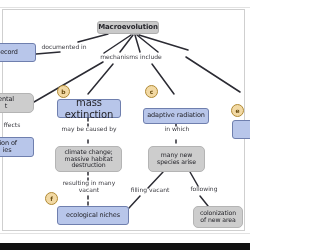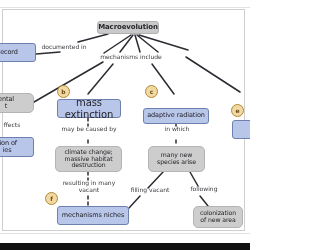--- a/index.html
+++ b/index.html
@@ -103,21 +103,21 @@
 
     <div class="node blue" style="left:232px;top:120px;width:26px;height:19px;font-size:6.5px;"></div>
 
     <div class="node grey" style="left:55px;top:146px;width:67px;height:26px;font-size:6.2px;white-space:pre-line;">climate change;
 massive habitat
 destruction</div>
 
     <div class="node grey" style="left:148px;top:146px;width:57px;height:26px;font-size:6.2px;white-space:pre-line;">many new
 species arise</div>
 
-    <div class="node blue" style="left:57px;top:206px;width:72px;height:19px;font-size:6.5px;">mechanisms niches</div>
+    <div class="node blue" style="left:57px;top:206px;width:72px;height:19px;font-size:6.5px;">ecological niches</div>
 
     <div class="node grey" style="left:193px;top:206px;width:50px;height:22px;font-size:6.2px;white-space:pre-line;">colonization
 of new area</div>
 
     <div class="linklabel" style="left:38px;top:44px;width:52px;font-size:6px;">documented in</div>
 
     <div class="linklabel" style="left:90px;top:54px;width:82px;font-size:6px;">mechanisms include</div>
 
     <div class="linklabel" style="left:-8px;top:122px;width:40px;font-size:6px;">ffects</div>
 

